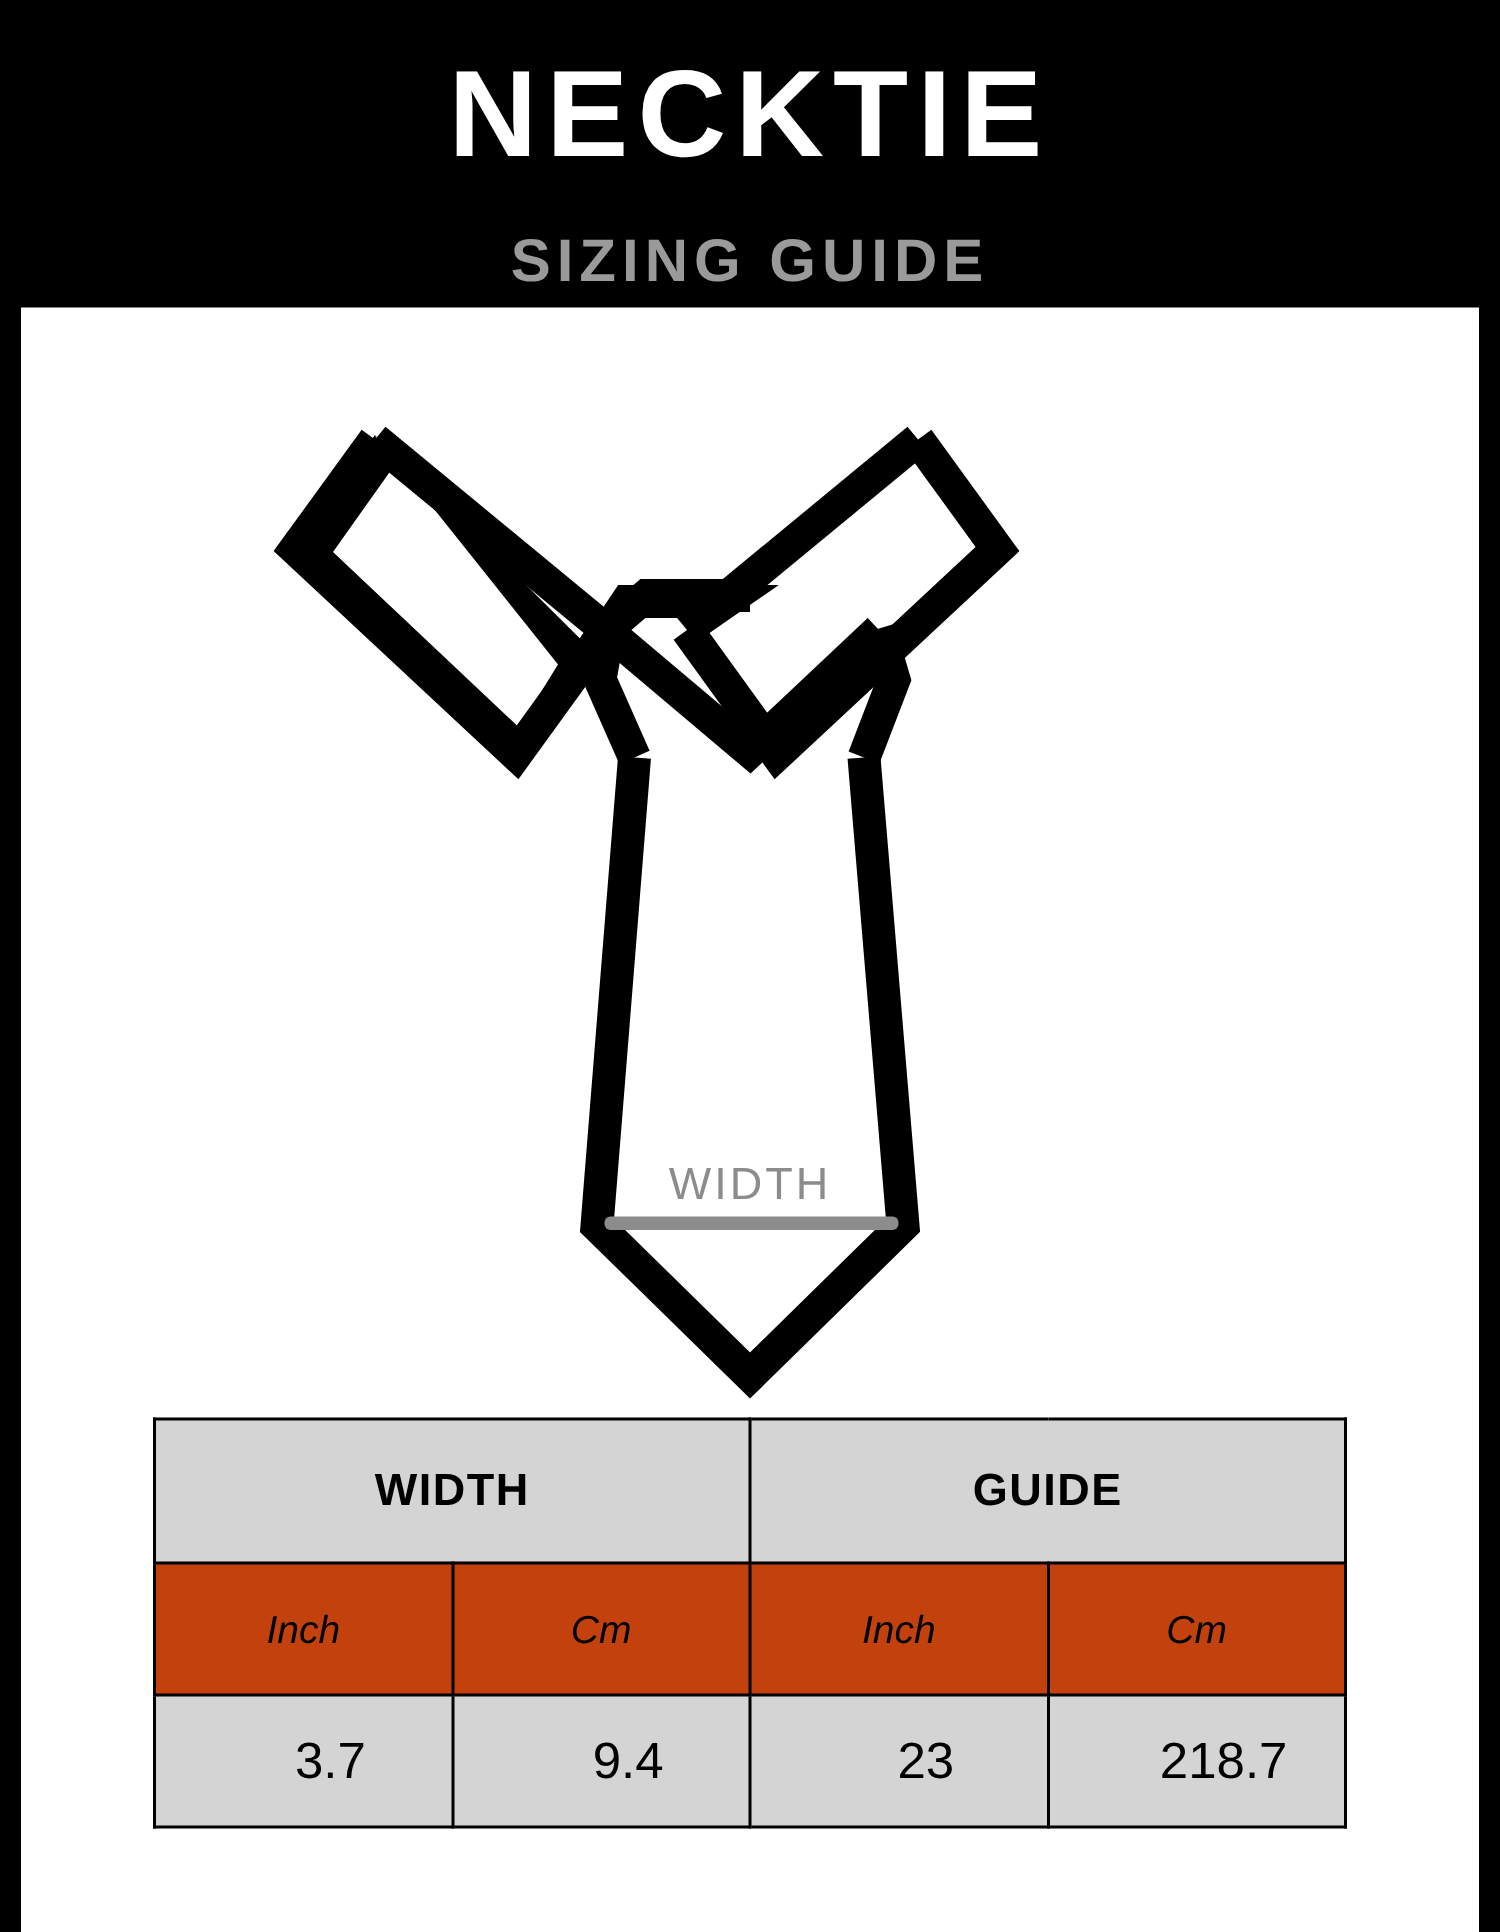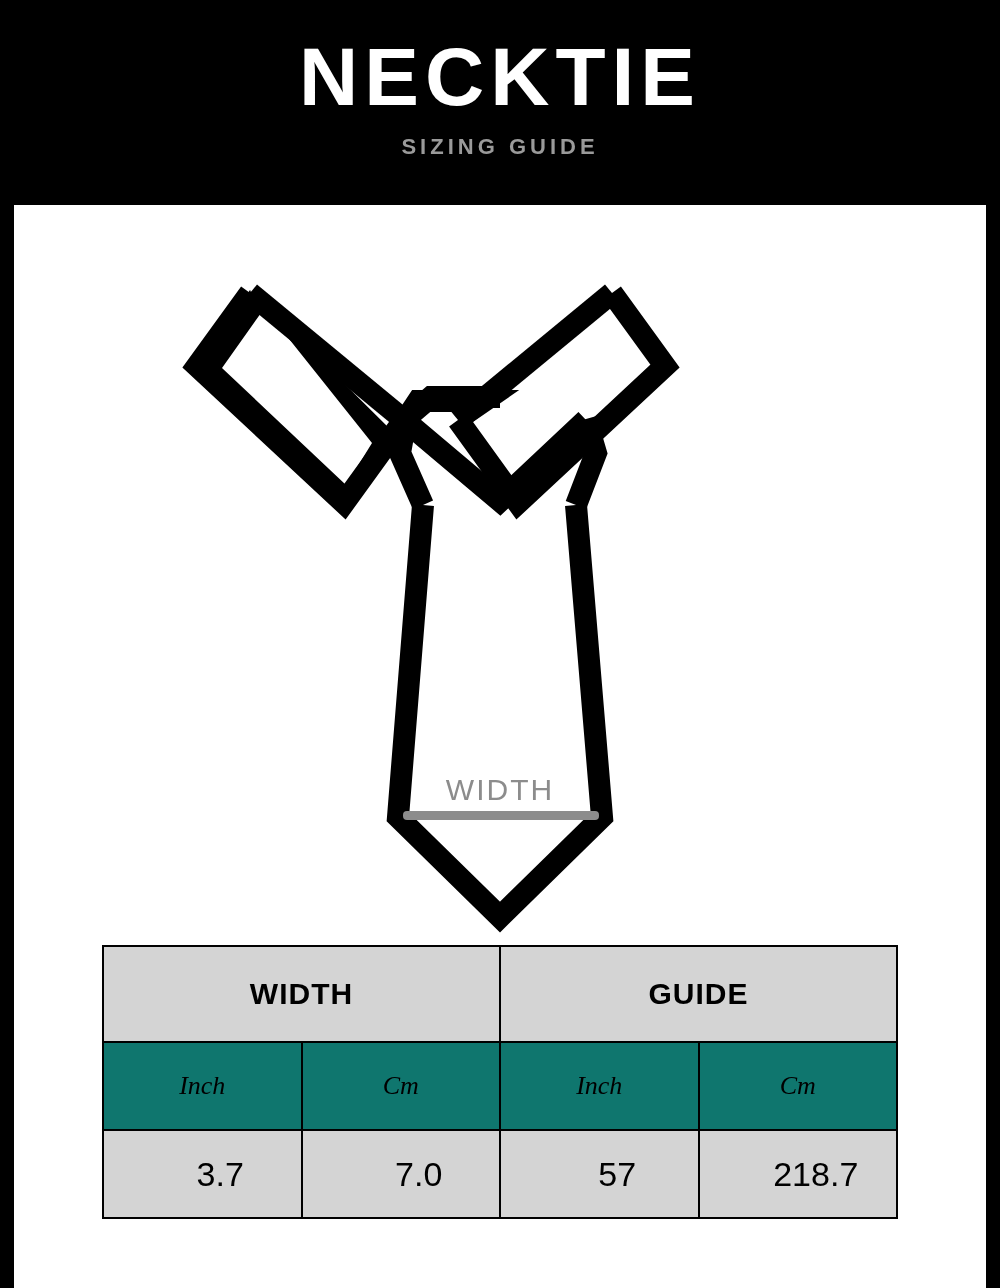--- a/index.html
+++ b/index.html
@@ -38,24 +38,24 @@
     color: #ffffff;
     font-size: 82px;
     font-weight: bold;
     letter-spacing: 6px;
     line-height: 1;
     margin-top: 36px;
     font-family: "Liberation Sans", sans-serif;
   }
   .subtitle {
     color: #9a9a9a;
-    font-size: 22px;
+    font-size: 40px;
     font-weight: bold;
     letter-spacing: 4px;
-    margin-top: 16px;
+    margin-top: 34px;
     font-family: "Liberation Sans", sans-serif;
   }
 
   
   .card {
     position: absolute;
     left: 14px;
     top: 205px;
     width: 972px;
     height: 1220px;
@@ -116,26 +116,26 @@
   }
   .hdr-cell {
     background: #d4d4d4;
     height: 92px;
     font-size: 30px;
     font-weight: bold;
     letter-spacing: 1px;
     color: #000000;
   }
   .unit-cell {
-    background: #0f766e;
+    background: #c2410c;
     height: 84px;
     font-size: 26px;
     font-style: italic;
     color: #000000;
-    font-family: Liberation Serif, serif;
+    font-family: Liberation Sans, sans-serif;
   }
   .val-cell {
     background: #d4d4d4;
     height: 84px;
     font-size: 34px;
     color: #000000;
     font-family: "Liberation Sans", sans-serif;
     padding-left: 37px;
   }
 </style>
@@ -188,22 +188,22 @@
           <td class="hdr-cell" colspan="2">GUIDE</td>
         </tr>
         <tr>
           <td class="unit-cell">Inch</td>
           <td class="unit-cell">Cm</td>
           <td class="unit-cell">Inch</td>
           <td class="unit-cell">Cm</td>
         </tr>
         <tr>
           <td class="val-cell">3.7</td>
-          <td class="val-cell">7.0</td>
-          <td class="val-cell">57</td>
+          <td class="val-cell">9.4</td>
+          <td class="val-cell">23</td>
           <td class="val-cell">218.7</td>
         </tr>
       </tbody>
         </table>
     </div>
 
   </div>
 </div>
 
 </body></html>

